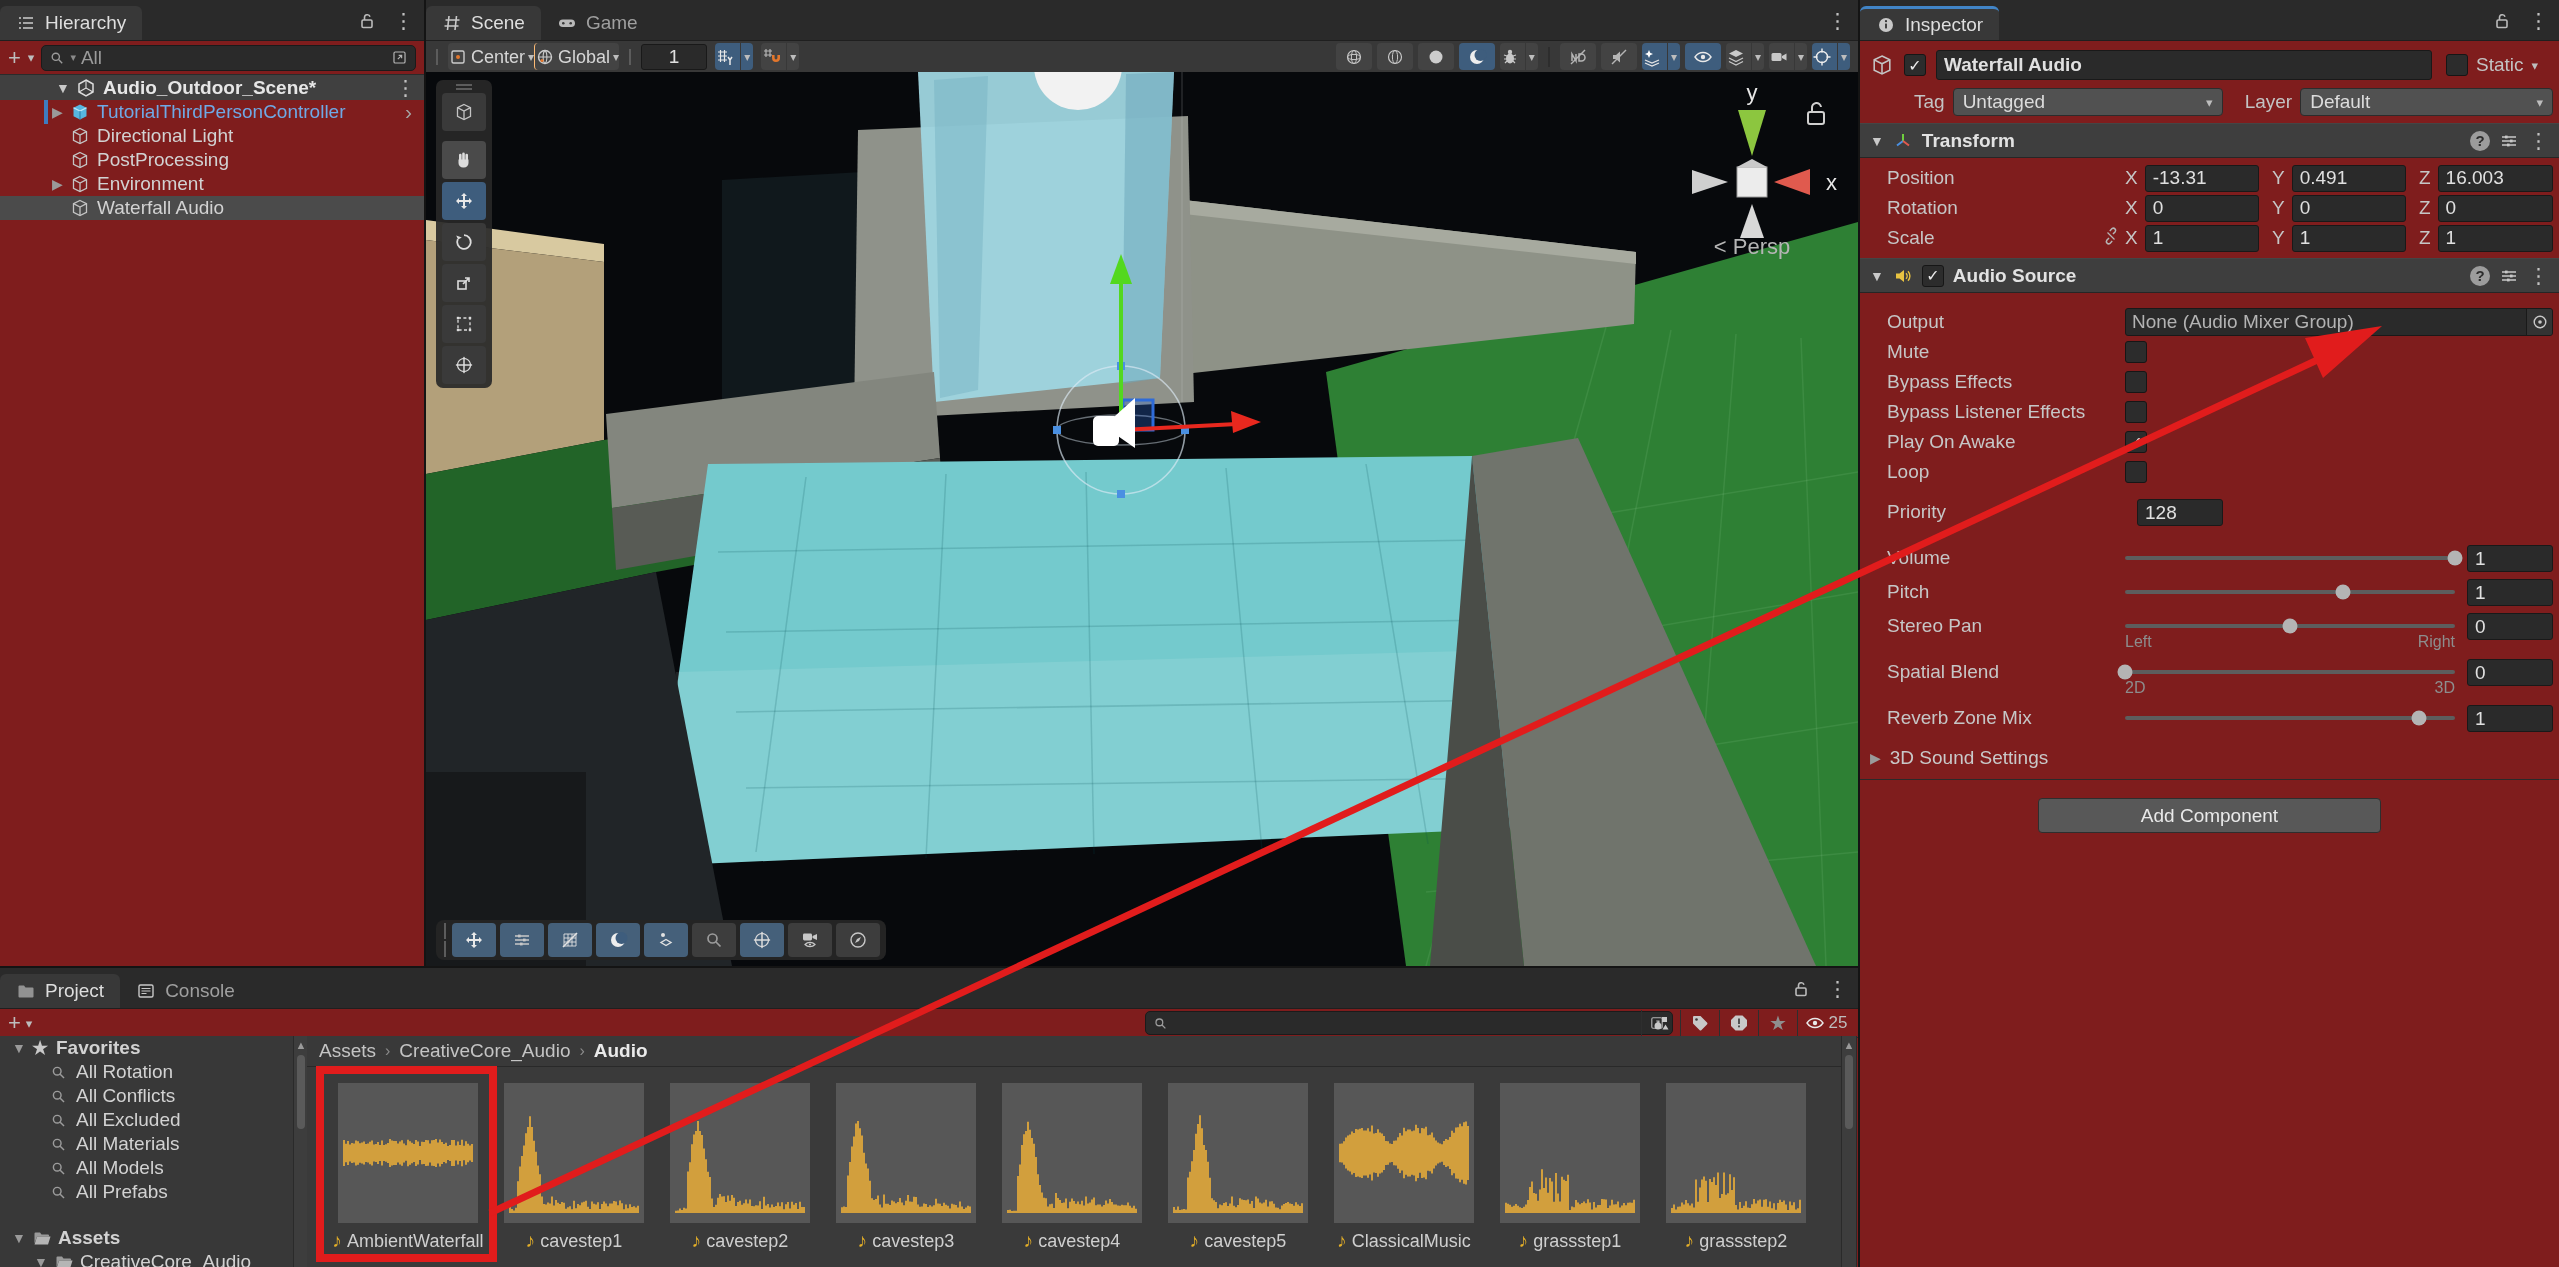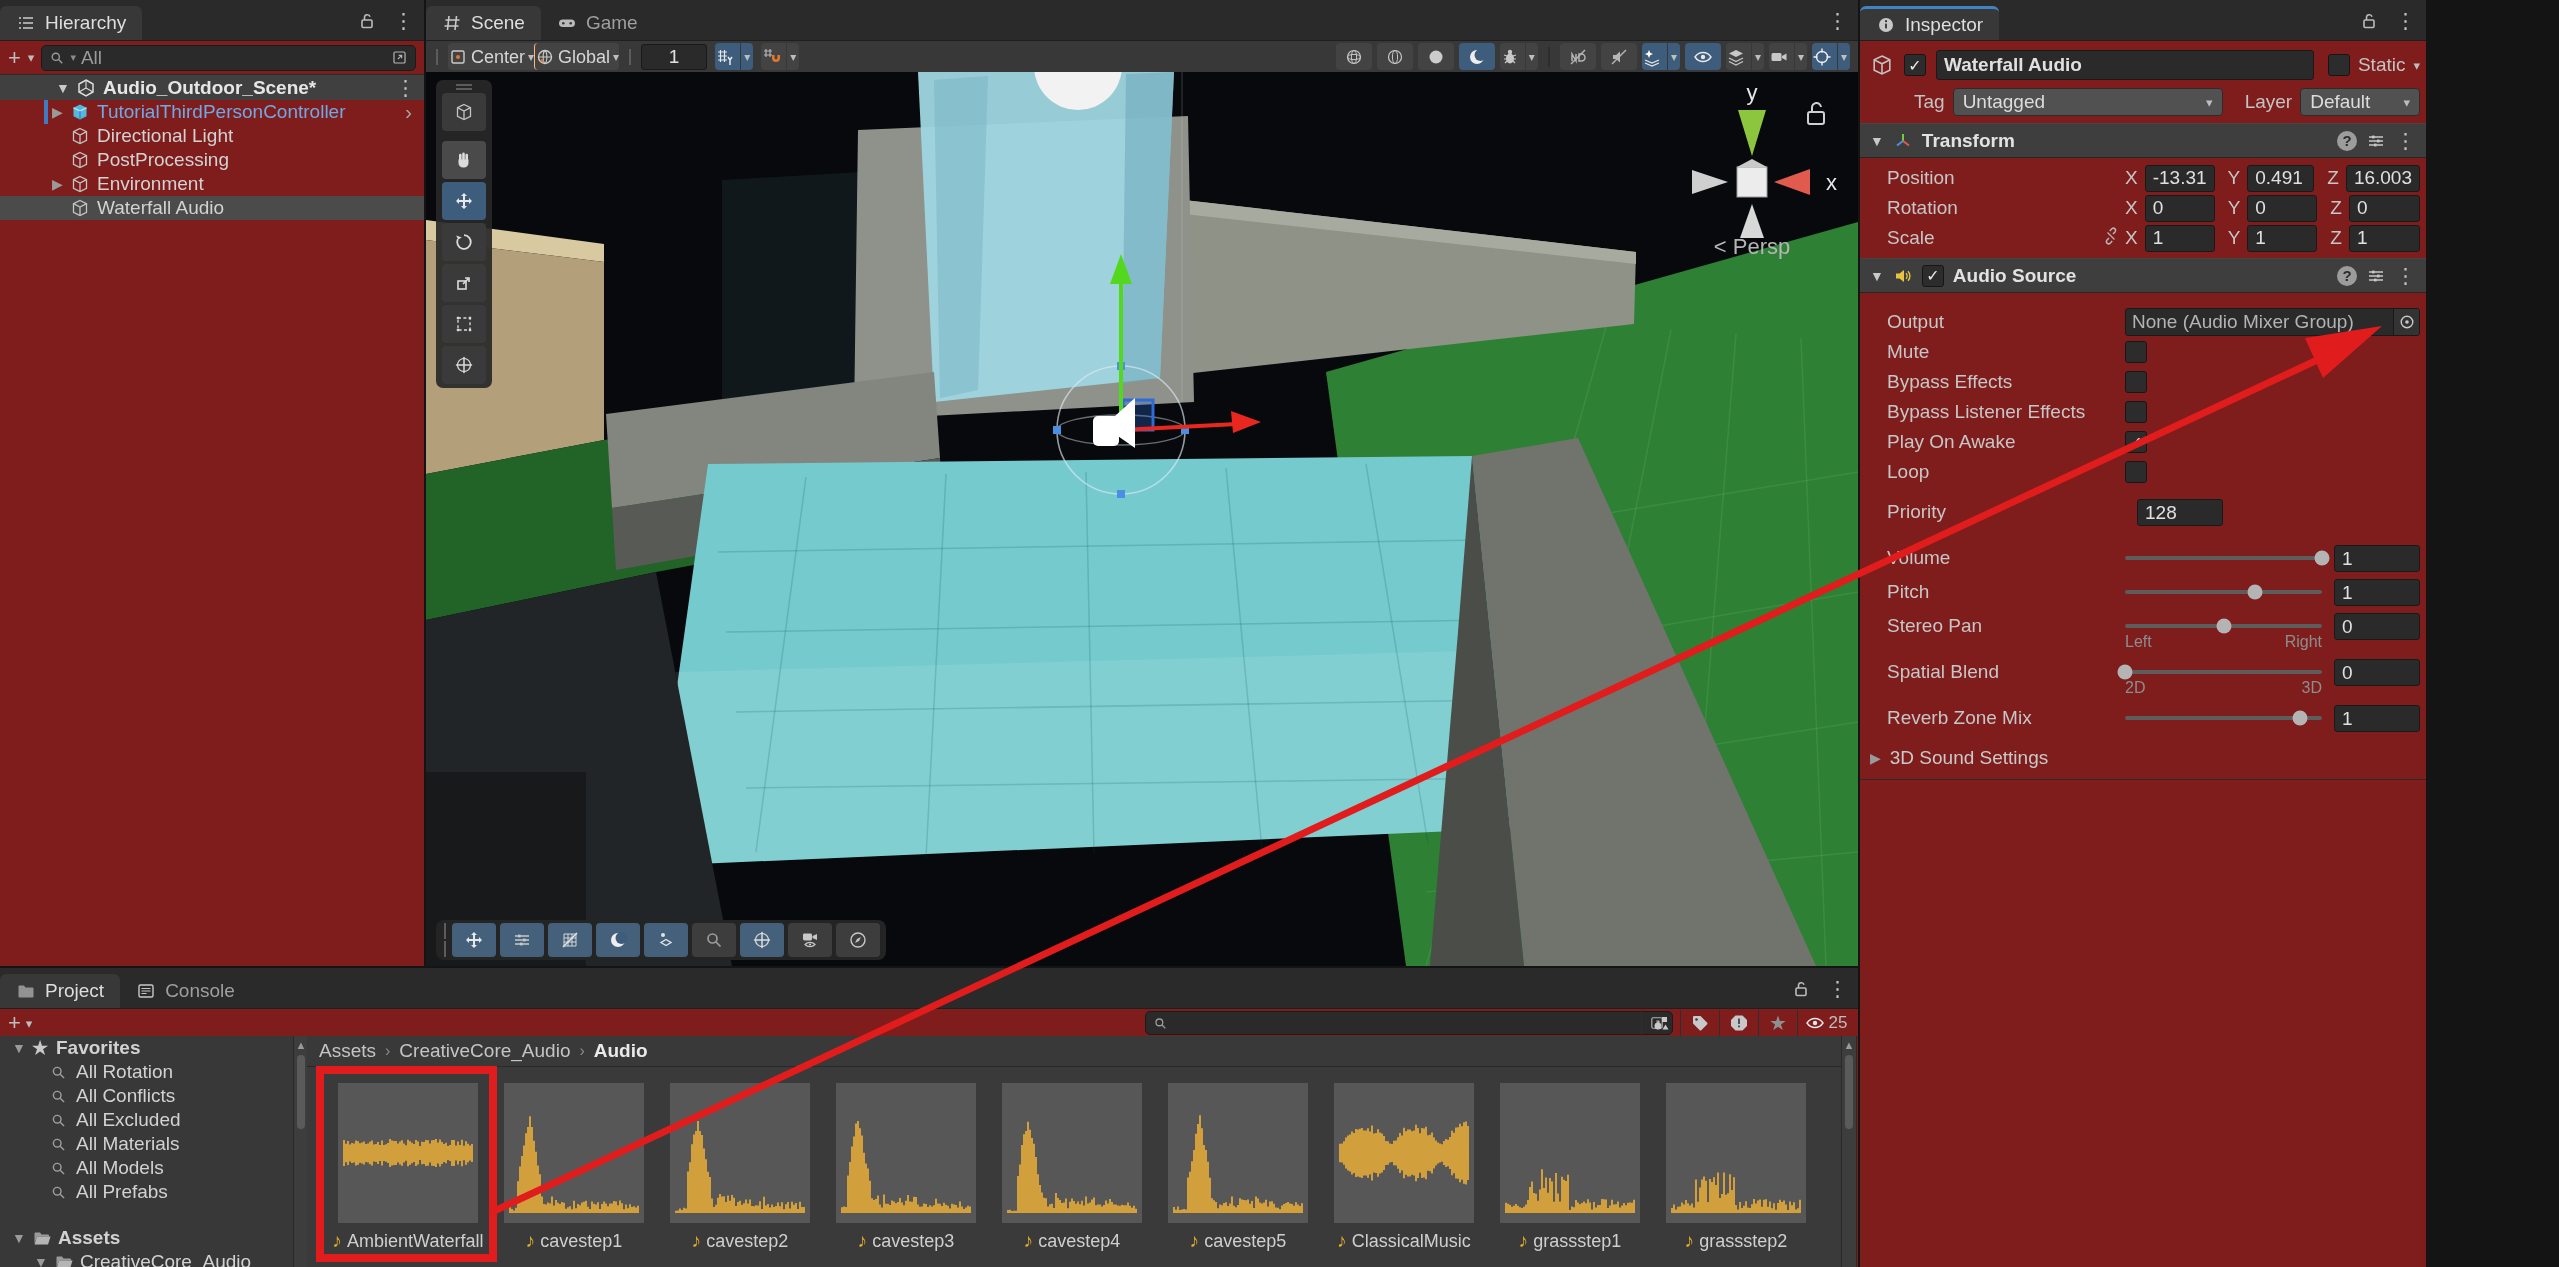--- a/index.html
+++ b/index.html
@@ -50,21 +50,21 @@
   .toolstrip{position:absolute;left:10px;top:8px;width:50px;background:rgba(40,40,40,.92);border-radius:7px;padding:4px 3px;display:flex;flex-direction:column;align-items:center;gap:3px;z-index:5;}
   .toolstrip .tsb{width:44px;height:38px;border-radius:4px;background:#3a3a3a;display:flex;align-items:center;justify-content:center;}
   .toolstrip .tsb.lone{margin-bottom:7px;}
   .toolstrip .tsb.hover{background:#4a4a4a;}
   .toolstrip .tsb.act{background:#3e5d7d;}
   .btoolbar{position:absolute;left:10px;bottom:6px;background:#242424;border-radius:8px;padding:3px 6px;display:flex;align-items:center;gap:4px;z-index:5;}
   .btoolbar .bb{width:44px;height:34px;border-radius:4px;background:#3d3d3d;display:flex;align-items:center;justify-content:center;}
   .btoolbar .bb.act{background:#45607a;}
   .orient{position:absolute;right:14px;top:10px;z-index:5;}
   
-  #inspector{left:1860px;top:0;width:566px;height:1267px;}
+  #inspector{left:1860px;top:0;width:699px;height:1267px;}
   .obj-header{padding:7px 6px 6px 10px;}
   .oh-row1{display:flex;align-items:center;gap:10px;height:34px;}
   .name-field{flex:1;height:28px;font-weight:bold;max-width:480px;}
   .static-wrap{display:flex;align-items:center;gap:8px;color:#c3c3c3;font-size:19px;margin-left:4px;}
   .oh-row2{display:flex;align-items:center;gap:8px;height:30px;margin-top:5px;padding-left:44px;}
   .small-lab{color:#c3c3c3;font-size:19px;}
   .comp-header{display:flex;align-items:center;height:33px;background:#3e3e3e;border-top:1px solid #454545;border-bottom:1px solid #262626;padding:0 10px;gap:9px;}
   .comp-header .title{font-weight:bold;font-size:19px;color:#e2e2e2;flex:1;}
   .help{width:20px;height:20px;border-radius:50%;background:#9c9c9c;color:#2c2c2c;font-weight:bold;font-size:15px;display:flex;align-items:center;justify-content:center;}
   .irow{display:flex;align-items:center;min-height:30px;padding-left:27px;padding-right:6px;}
@@ -917,20 +917,25 @@
         </div>
         <div class="dfield svalue">1</div>
       </div>
       </div>
 
     <div class="foldrow" style="margin-top:6px">
       <span class="g" style="font-size:14px;color:#9a9a9a">▶</span>
       <span>3D Sound Settings</span>
     </div>
     <div class="hr"></div>
+    <div class="addcomp-wrap">
+      <div class="addcomp">
+        <span>Add Component</span>
+      </div>
+    </div>
   </section>
 
   <section class="panel" id="project">
     <div class="tabbar">
       <div class="tab active">
         <span class="ic">
             <svg viewBox="0 0 20 20">
               <path d="M2.5 5.5a1 1 0 0 1 1-1H8l1.5 2h7a1 1 0 0 1 1 1v8a1 1 0 0 1-1 1H3.5a1 1 0 0 1-1-1z" fill="#929292"></path>
             </svg>
           </span>

